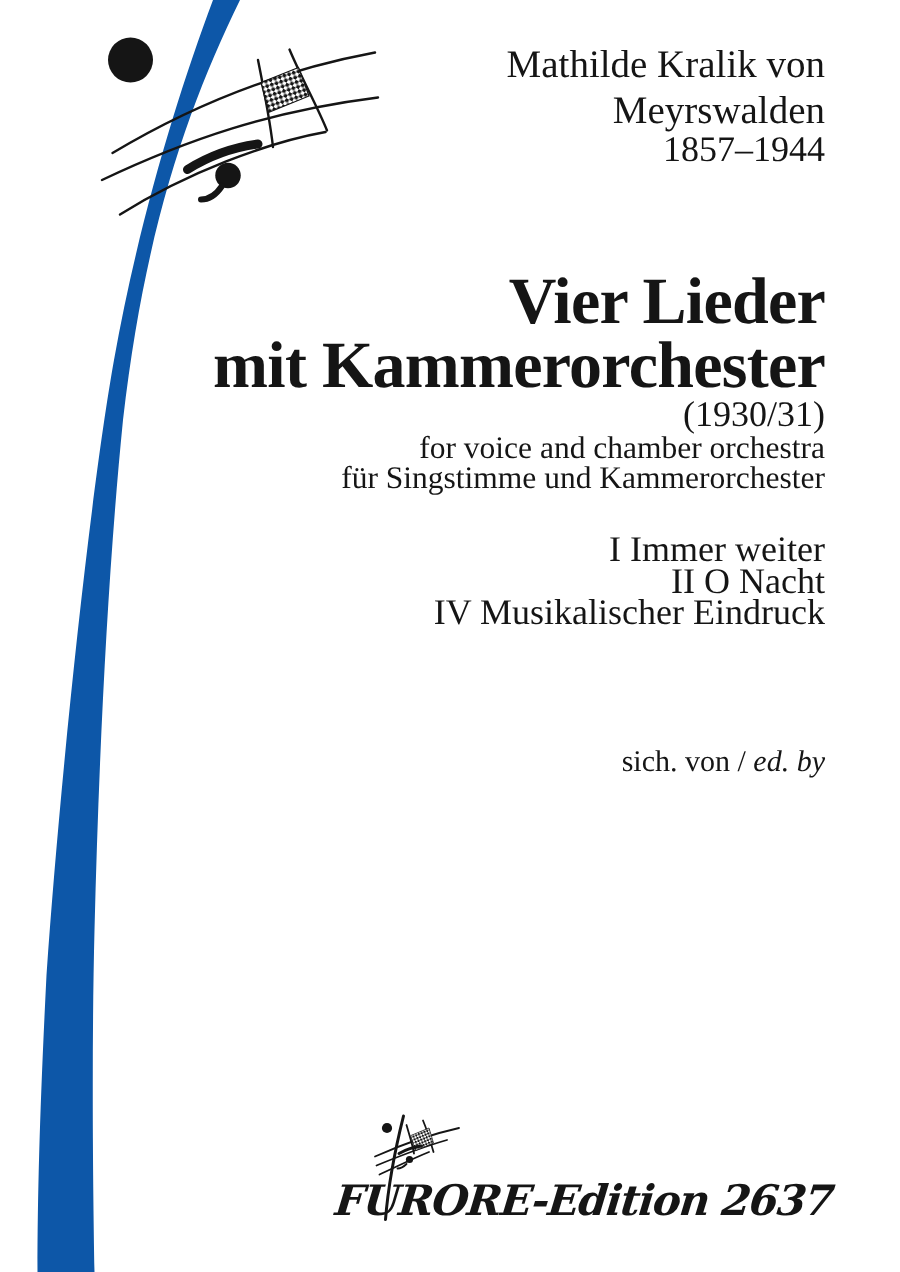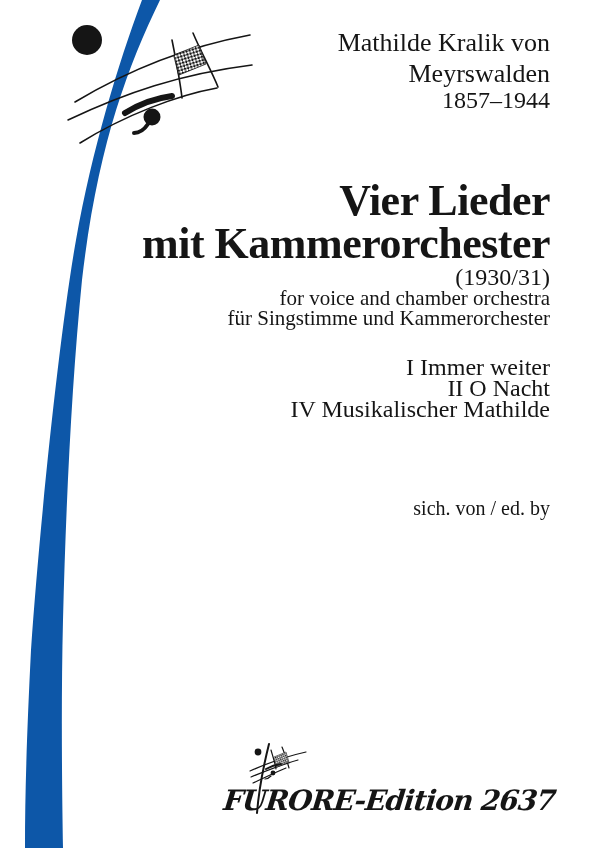--- a/index.html
+++ b/index.html
@@ -34,21 +34,21 @@
   .titleblock { top: 179px; }
   .title-line { font-size: 44px; line-height: 43px; font-weight: bold; letter-spacing: -0.5px; }
   .title-year { font-size: 24px; line-height: 21px; margin-top: 2px; }
   .subtitle { font-size: 21px; line-height: 20px; }
   
   .movements { top: 357px; }
   .movement { font-size: 24px; line-height: 21px; }
   
   .editor { top: 495px; }
   .editor div { font-size: 20px; line-height: 26px; }
-  .editor .it { }
+  .editor .it { font-style: italic; }
   
   .publisher-text {
     position: absolute;
     top: 784px; right: 46px;
     font-family: "DejaVu Serif", "Liberation Serif", serif;
     font-style: italic; font-weight: bold;
     font-size: 28px; letter-spacing: -1px;
     transform: skewX(-6deg);
     transform-origin: 100% 100%;
     white-space: nowrap;
@@ -126,21 +126,21 @@
     <div class="title-line">Vier Lieder</div>
     <div class="title-line">mit Kammerorchester</div>
     <div class="title-year">(1930/31)</div>
     <div class="subtitle">for voice and chamber orchestra</div>
     <div class="subtitle">für Singstimme und Kammerorchester</div>
   </div>
 
   <div class="txtblock movements">
     <div class="movement">I Immer weiter</div>
     <div class="movement">II O Nacht</div>
-    <div class="movement">IV Musikalischer Mathilde</div>
+    <div class="movement">IV Musikalischer Eindruck</div>
   </div>
 
   <div class="txtblock editor">
     <div><span>sich. von / </span><span class="it">ed. by</span></div>
   </div>
 
   <div class="publisher-text">FURORE-Edition 2637</div>
 
 </div>
 

